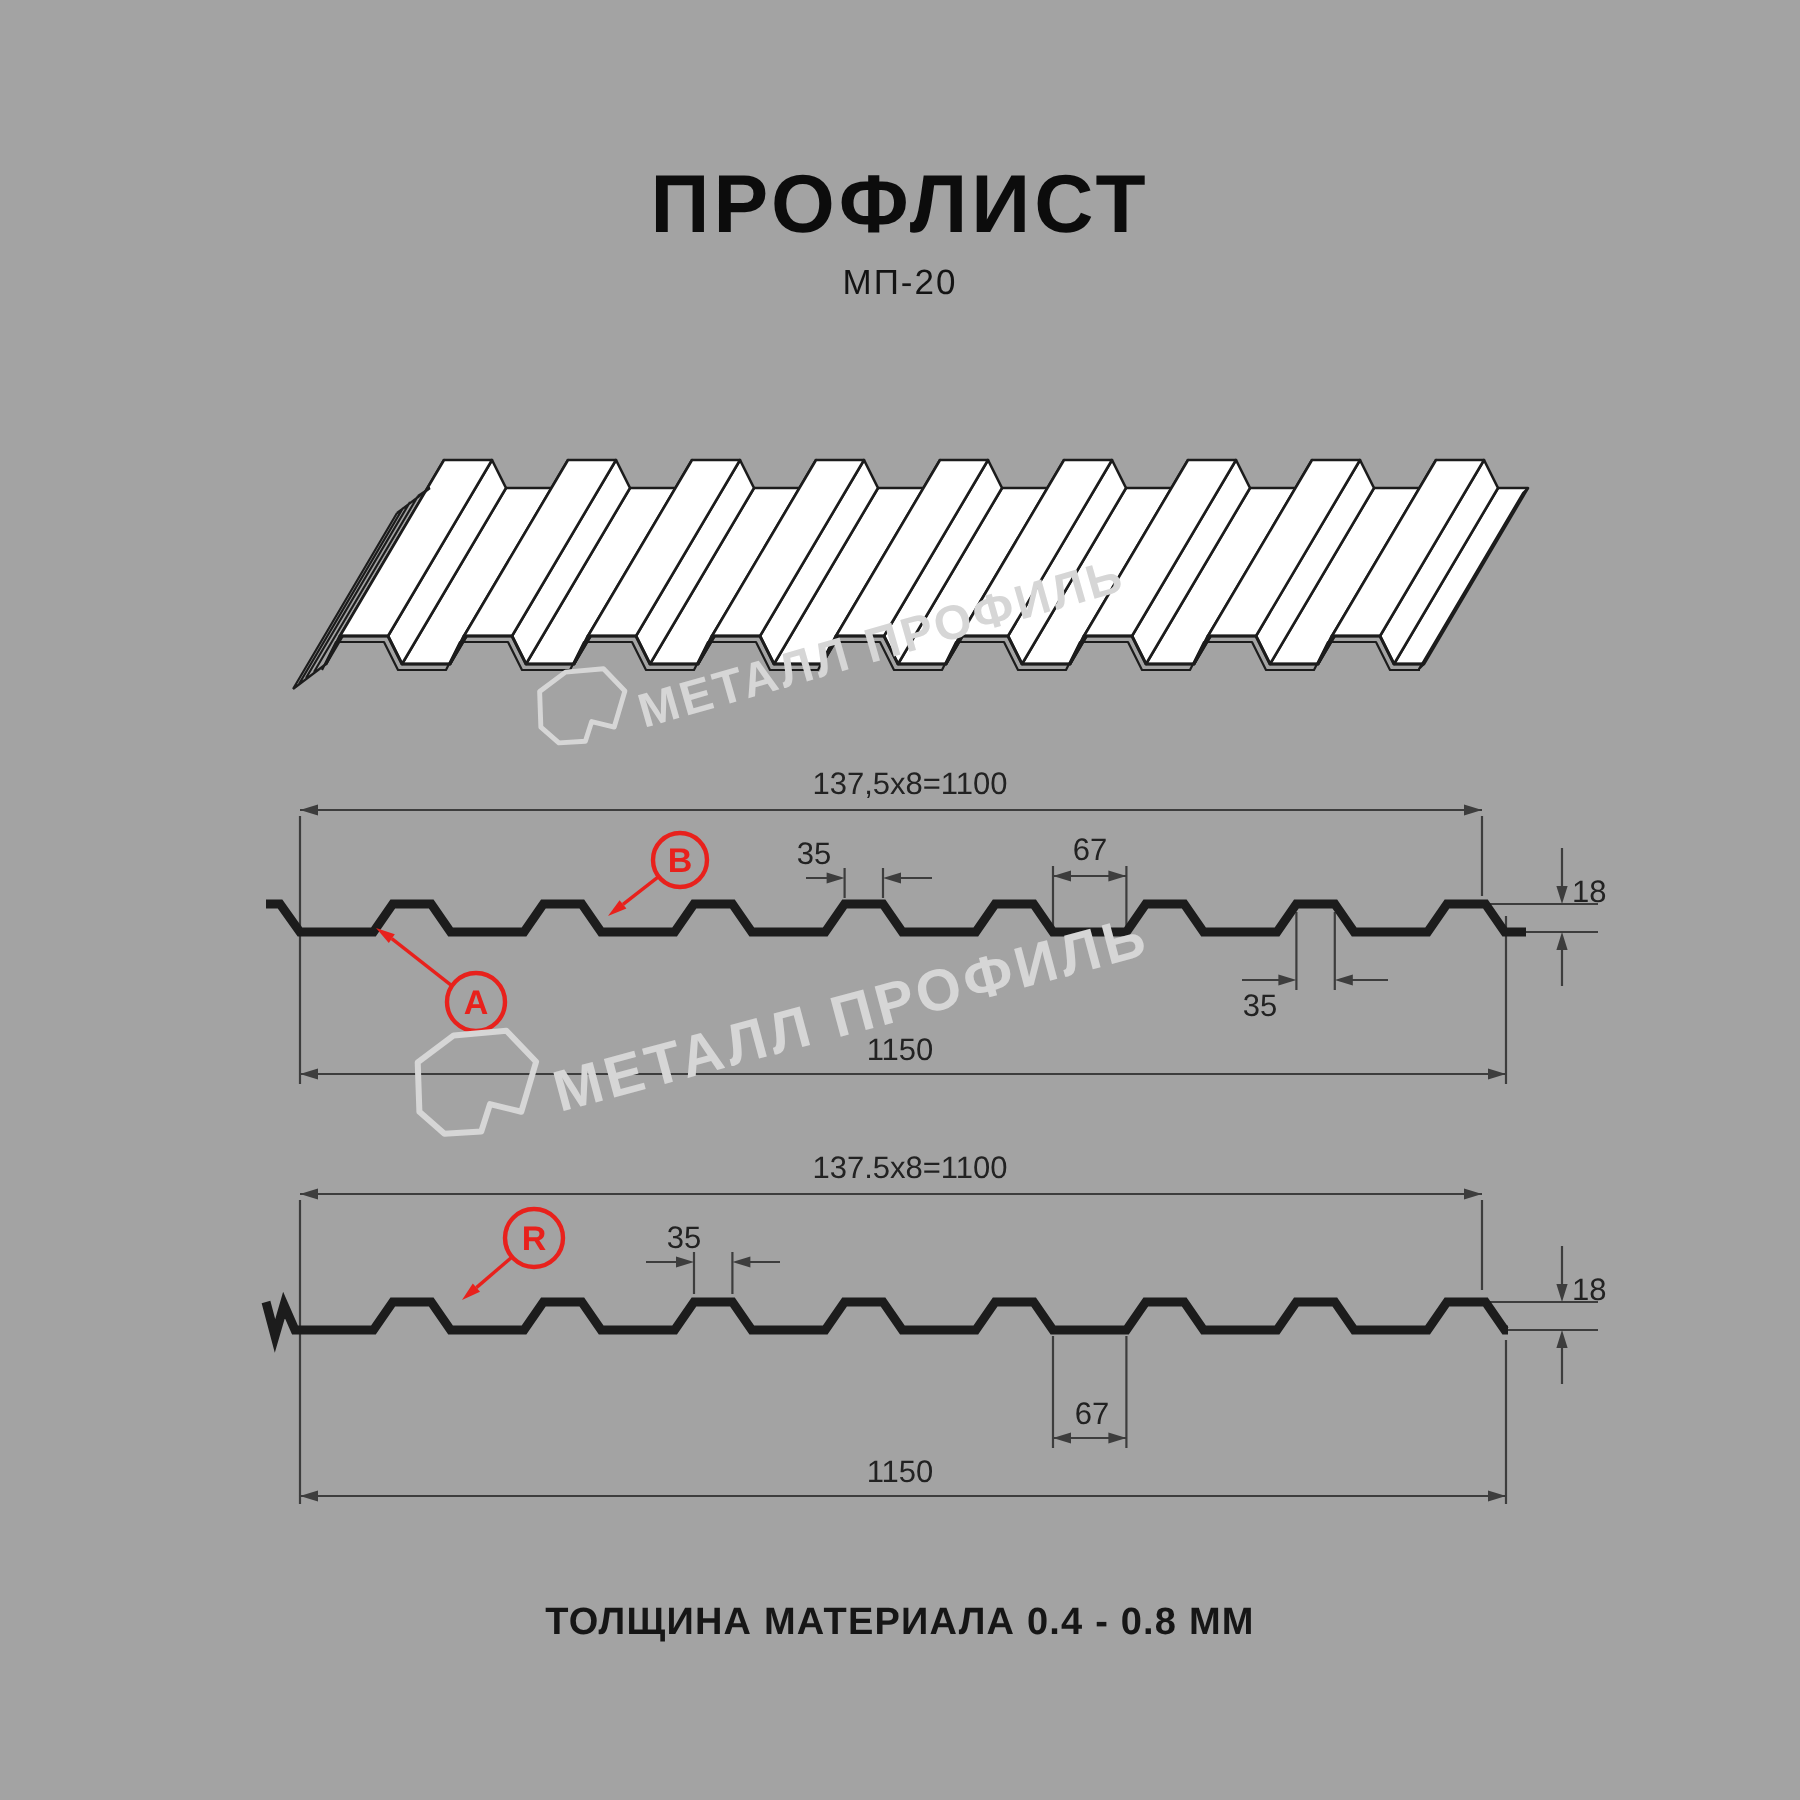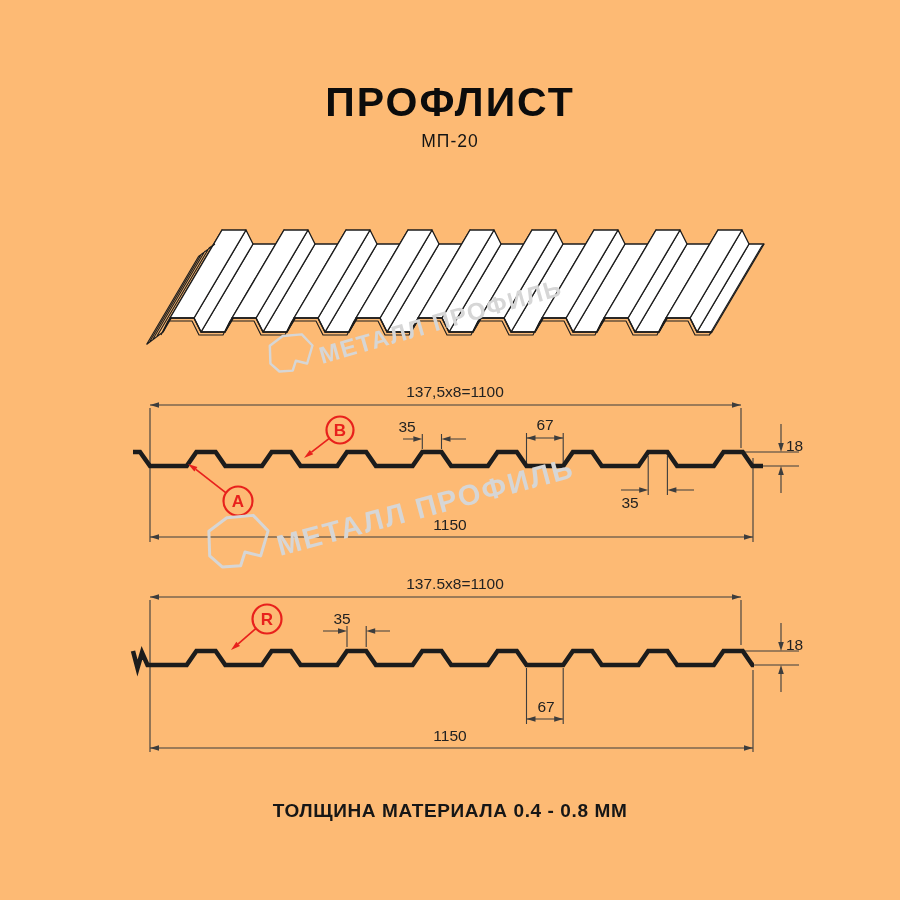--- a/index.html
+++ b/index.html
@@ -1,16 +1,16 @@
 <!DOCTYPE html>
 <html style="--accent-red: #e8211c; --ink: #1c1c1c; --dim-line: #3d3d3d; --watermark: #d6d6d6;"><head>
 <meta charset="utf-8">
 <style>
   html,body{margin:0;padding:0;background:#fff;}
-  #stage{position:relative;width:900px;height:900px;background:#fdba74;overflow:hidden;
+  #stage{position:relative;width:900px;height:900px;background:#a3a3a3;overflow:hidden;
          font-family:"Liberation Sans","DejaVu Sans",sans-serif;}
   svg{display:block;}
   .face{fill:#ffffff;stroke:var(--ink);stroke-width:1.3;stroke-linejoin:round;}
   .edge{fill:none;stroke:var(--ink);stroke-width:1.5;stroke-linejoin:round;}
   .edge2{fill:none;stroke:var(--ink);stroke-width:1.1;stroke-linejoin:round;}
   .profile{fill:none;stroke:var(--ink);stroke-width:4.5;stroke-linejoin:miter;}
   .thin{fill:none;stroke:var(--dim-line);stroke-width:1.1;}
   .ah{fill:var(--dim-line);stroke:none;}
   .dimtxt{font-size:15.5px;fill:#222;}
   .red-ln{fill:none;stroke:var(--accent-red);stroke-width:1.7;}

